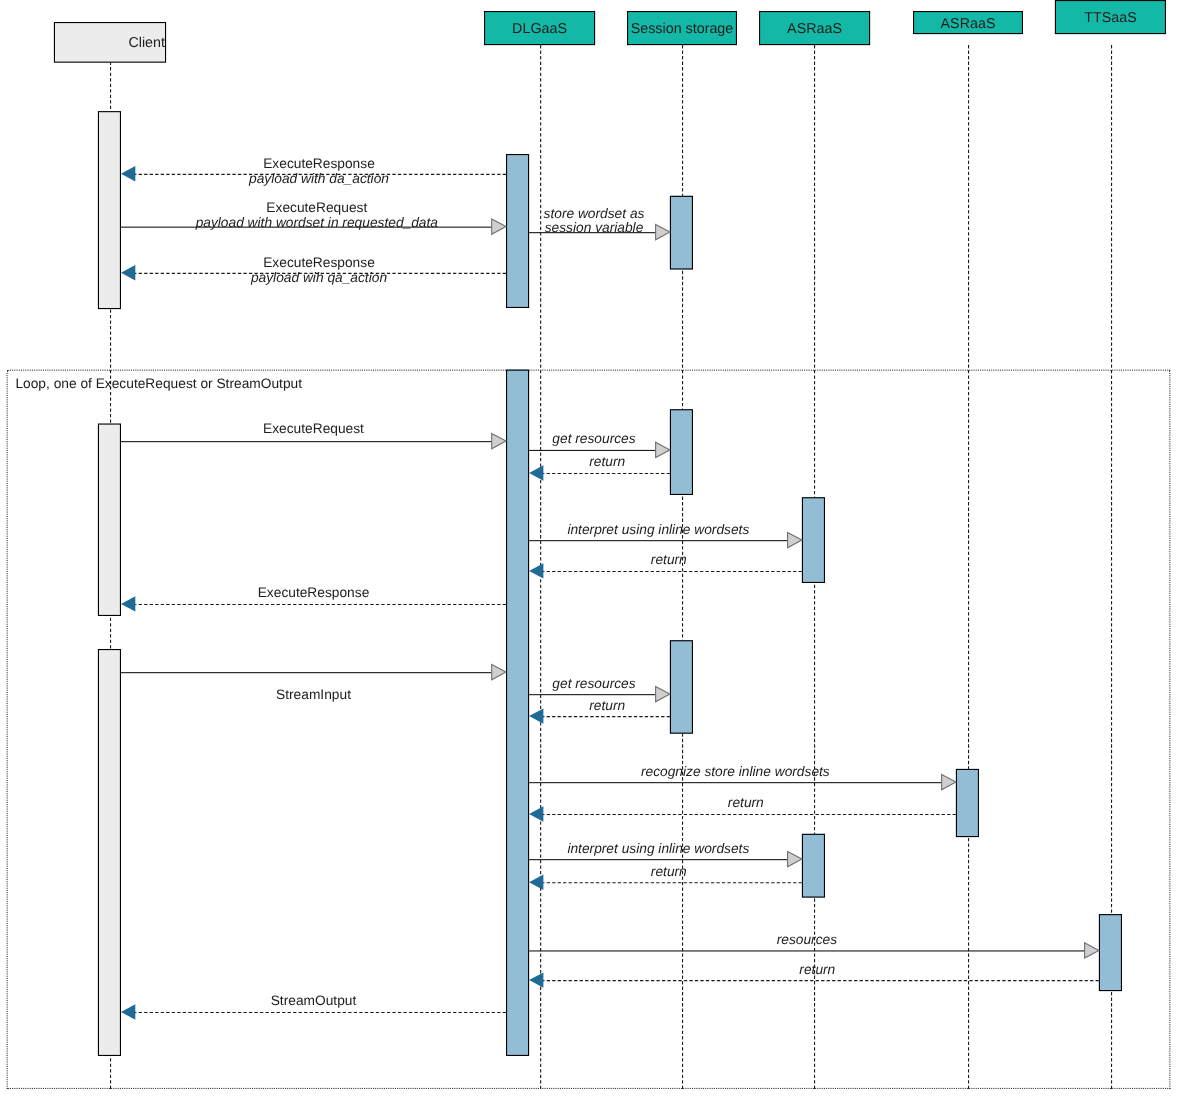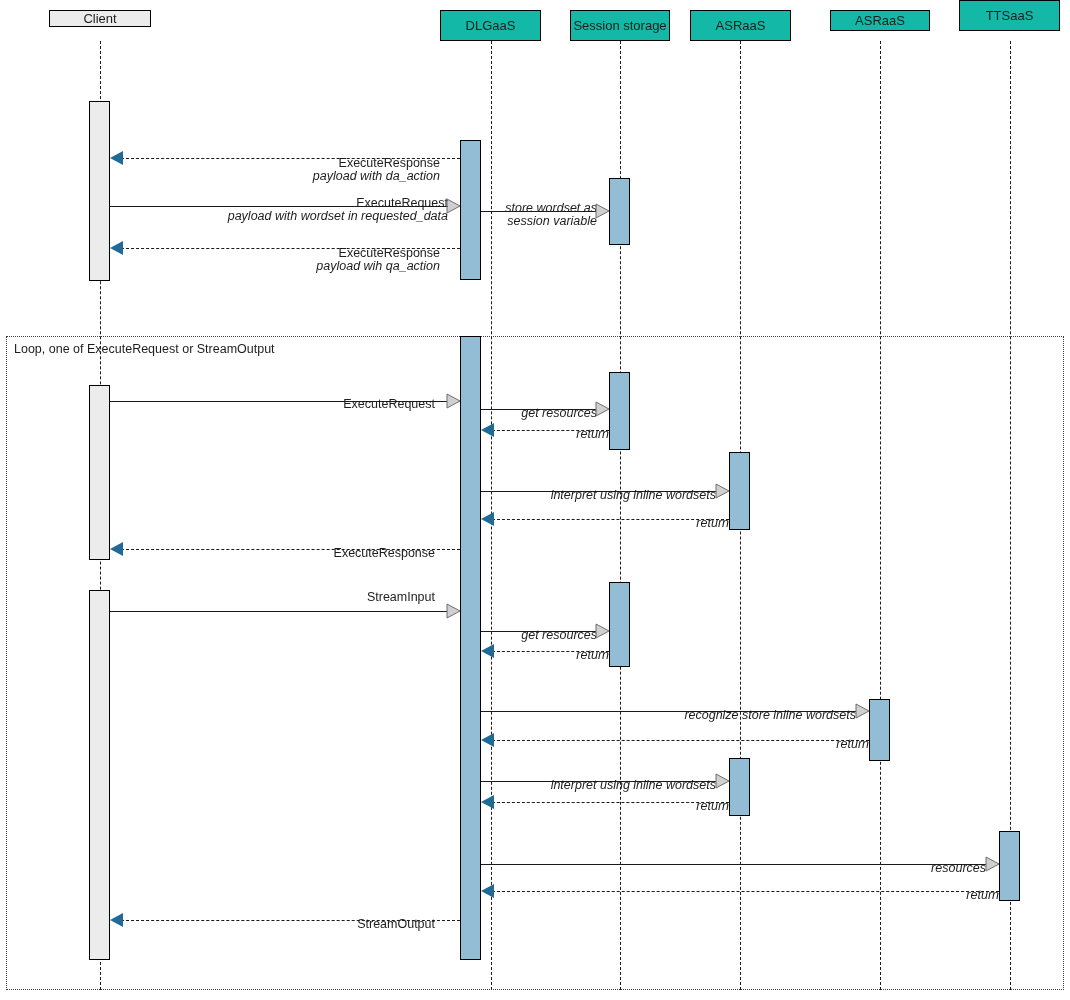--- a/index.html
+++ b/index.html
@@ -75,24 +75,23 @@
   }
   .arrow-filled.left {
     border-right: 13px solid #1f6a96;
   }
   
   .msg-label {
     position: absolute;
     font-size: 12.5px;
     line-height: 13px;
     color: #1d1d1d;
-    text-align: right;
+    text-align: center;
     white-space: nowrap;
     z-index: 5;
-    margin-top: 14px;
   }
   .msg-label .lab1 { display: block; }
   .msg-label .lab2 { display: block; font-style: italic; }
   .msg-label.italic .lab1 { font-style: italic; }
   
   .frame {
     position: absolute;
     box-sizing: border-box;
     border: 1px dotted #3a3a3a;
     z-index: 1;
@@ -114,21 +113,21 @@
   <div class="lifeline-line" style="left:99.5px; top:41px;  height:949px;"></div>
   <div class="lifeline-line" style="left:490.5px;top:41px;  height:949px;"></div>
   <div class="lifeline-line" style="left:619.5px;top:41px;  height:949px;"></div>
   <div class="lifeline-line" style="left:739.5px;top:41px;  height:949px;"></div>
   <div class="lifeline-line" style="left:879.5px;top:41px;  height:949px;"></div>
   <div class="lifeline-line" style="left:1009.5px;top:41px; height:949px;"></div>
 
   <div class="frame" style="left:6px; top:336px; width:1058px; height:654px;"></div>
   <div class="frame-label" style="left:14px; top:343px;">Loop, one of ExecuteRequest or StreamOutput</div>
 
-  <div class="lifeline-box client" style="left:49px;  top:10px; width:102px; height:17px;">
+  <div class="lifeline-box client" style="left:49px;  top:20px; width:102px; height:37px;justify-content:flex-end;">
     <span>Client</span>
   </div>
   <div class="lifeline-box service" style="left:440px; top:10px; width:101px; height:31px;">
     <span>DLGaaS</span>
   </div>
   <div class="lifeline-box service" style="left:570px; top:10px; width:100px; height:31px;">
     <span>Session storage</span>
   </div>
   <div class="lifeline-box service" style="left:690px; top:10px; width:101px; height:31px;">
     <span>ASRaaS</span>
@@ -217,21 +216,21 @@
   </div>
 
   <div class="msg-line dashed" style="left:116px; top:549px; width:344px;"></div>
   <div class="arrow-filled left" style="left:110px; top:542px;"></div>
   <div class="msg-label" style="left:135px; top:533px; width:300px;">
     <span class="lab1">ExecuteResponse</span>
   </div>
 
   <div class="msg-line" style="left:110px; top:611px; width:337px;"></div>
   <div class="arrow-open right" style="left:447px; top:604px;"></div>
-  <div class="msg-label" style="left:135px; top:577px; width:300px;">
+  <div class="msg-label" style="left:135px; top:625px; width:300px;">
     <span class="lab1">StreamInput</span>
   </div>
 
   <div class="msg-line" style="left:481px; top:631px; width:115px;"></div>
   <div class="arrow-open right" style="left:596px; top:624px;"></div>
   <div class="msg-label italic" style="left:483px; top:615px; width:114px;">
     <span class="lab1">get resources</span>
   </div>
 
   <div class="msg-line dashed" style="left:487px; top:651px; width:122px;"></div>

